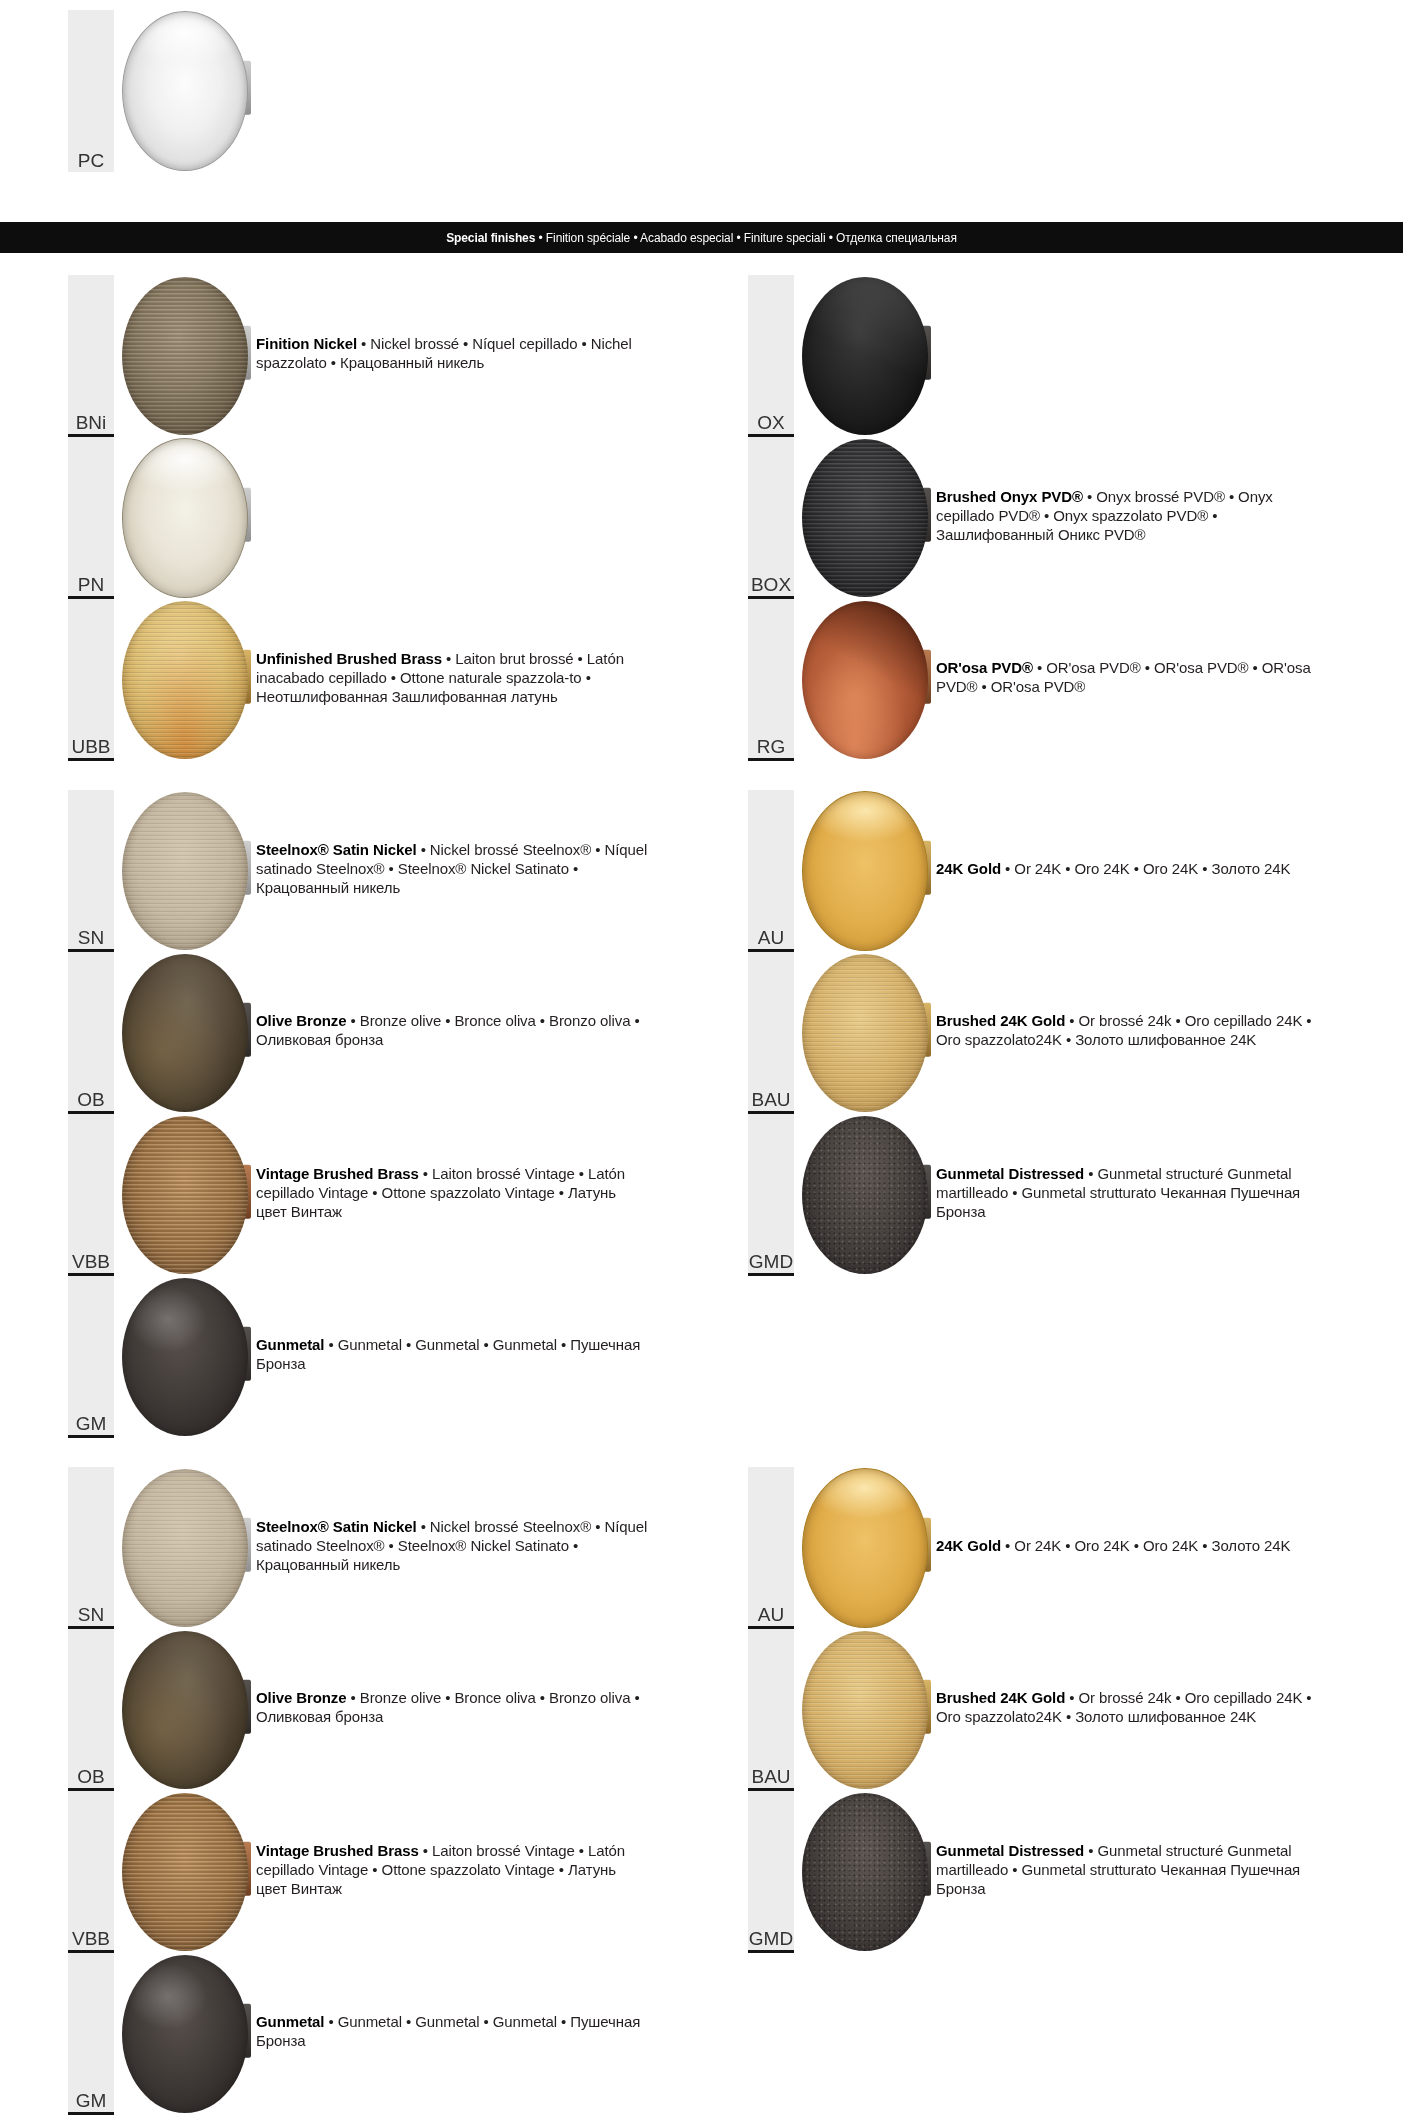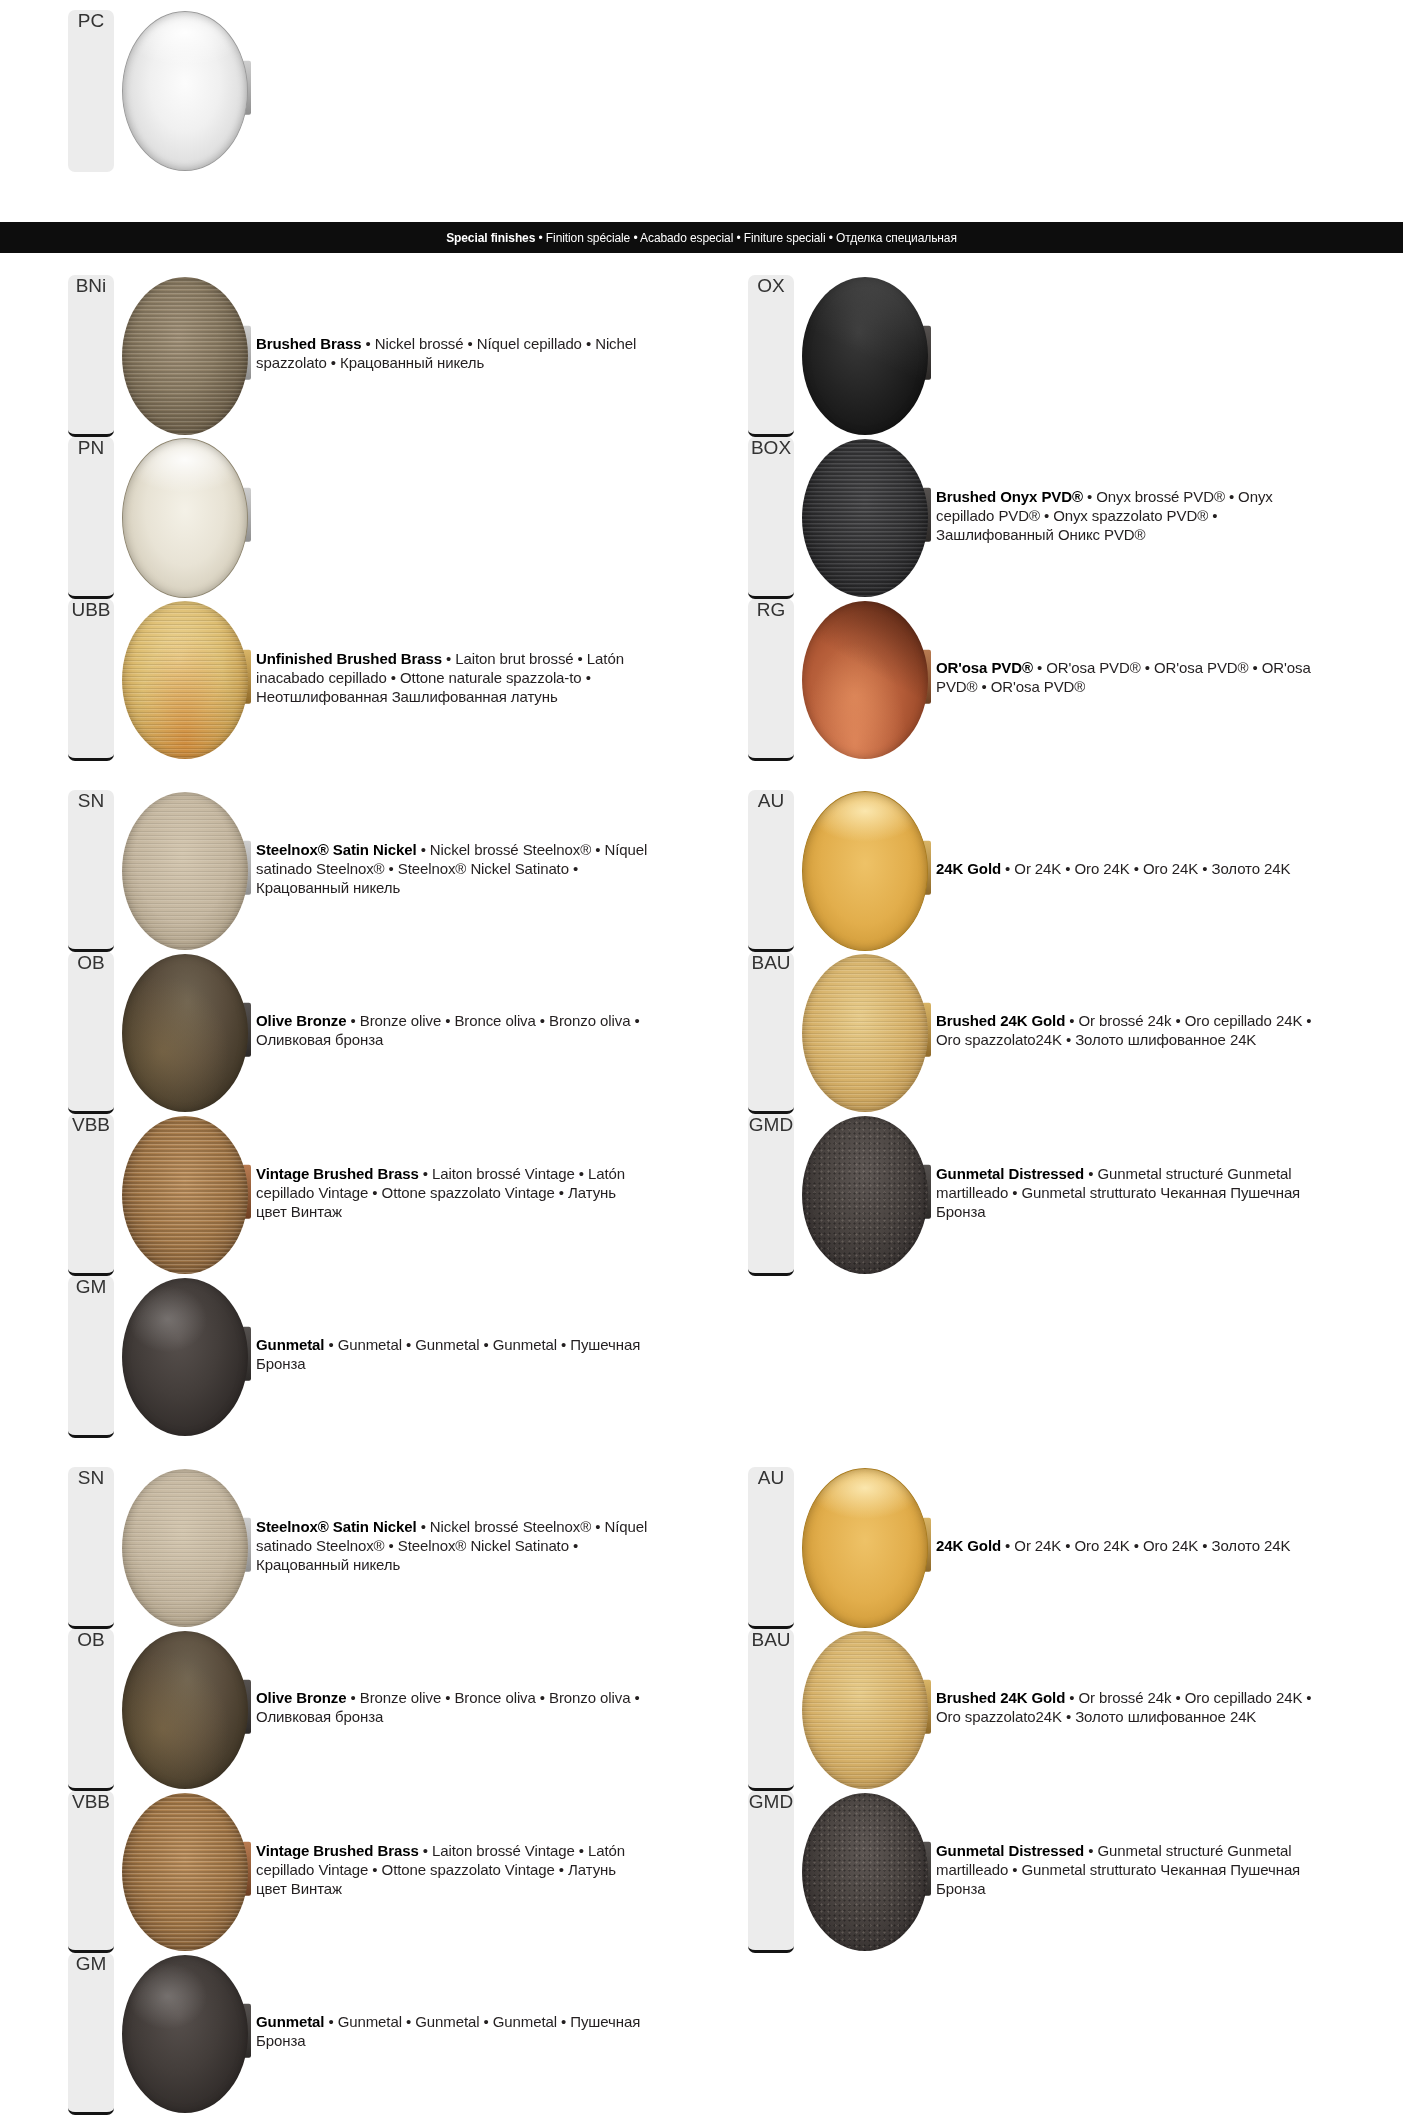--- a/index.html
+++ b/index.html
@@ -32,21 +32,21 @@
   .col{width:701px;box-sizing:border-box;flex:0 0 auto;}
   .col.left{padding-left:68px;}
   .col.right{padding-left:47px;}
   
   .finish-row{display:flex;height:162px;align-items:stretch;}
   .code-box{
     width:46px;flex:0 0 46px;
     background:var(--label-bg,#ececec);
     border-bottom:3px solid var(--divider,#141414);
     box-sizing:border-box;
-    display:flex;align-items:flex-start;justify-content:center;border-radius:7px;
+    display:flex;align-items:flex-end;justify-content:center;
   }
   .code-box.no-line{border-bottom:none;}
   .code{font-size:19px;color:#333;}
   .swatch-wrap{
     width:126px;flex:0 0 126px;
     margin-left:8px;position:relative;
     display:flex;align-items:center;justify-content:center;
   }
   .swatch{
     position:relative;z-index:1;
@@ -148,21 +148,21 @@
         <div class="col left">
           <div class="finish-row">
     <div class="code-box">
       <span class="code">BNi</span>
     </div>
     <div class="swatch-wrap">
       <span class="swatch sw-bni"></span>
       <span class="swatch-tab"></span>
     </div>
     <p class="desc">
-      <b class="fname">Brushed Brass</b><span class="ftrans"> • Nickel brossé • Níquel cepillado • Nichel spazzolato • Крацованный никель</span>
+      <b class="fname">Finition Nickel</b><span class="ftrans"> • Nickel brossé • Níquel cepillado • Nichel spazzolato • Крацованный никель</span>
     </p>
   </div>
           <div class="finish-row">
     <div class="code-box">
       <span class="code">PN</span>
     </div>
     <div class="swatch-wrap">
       <span class="swatch sw-pn"></span>
       <span class="swatch-tab"></span>
     </div>

